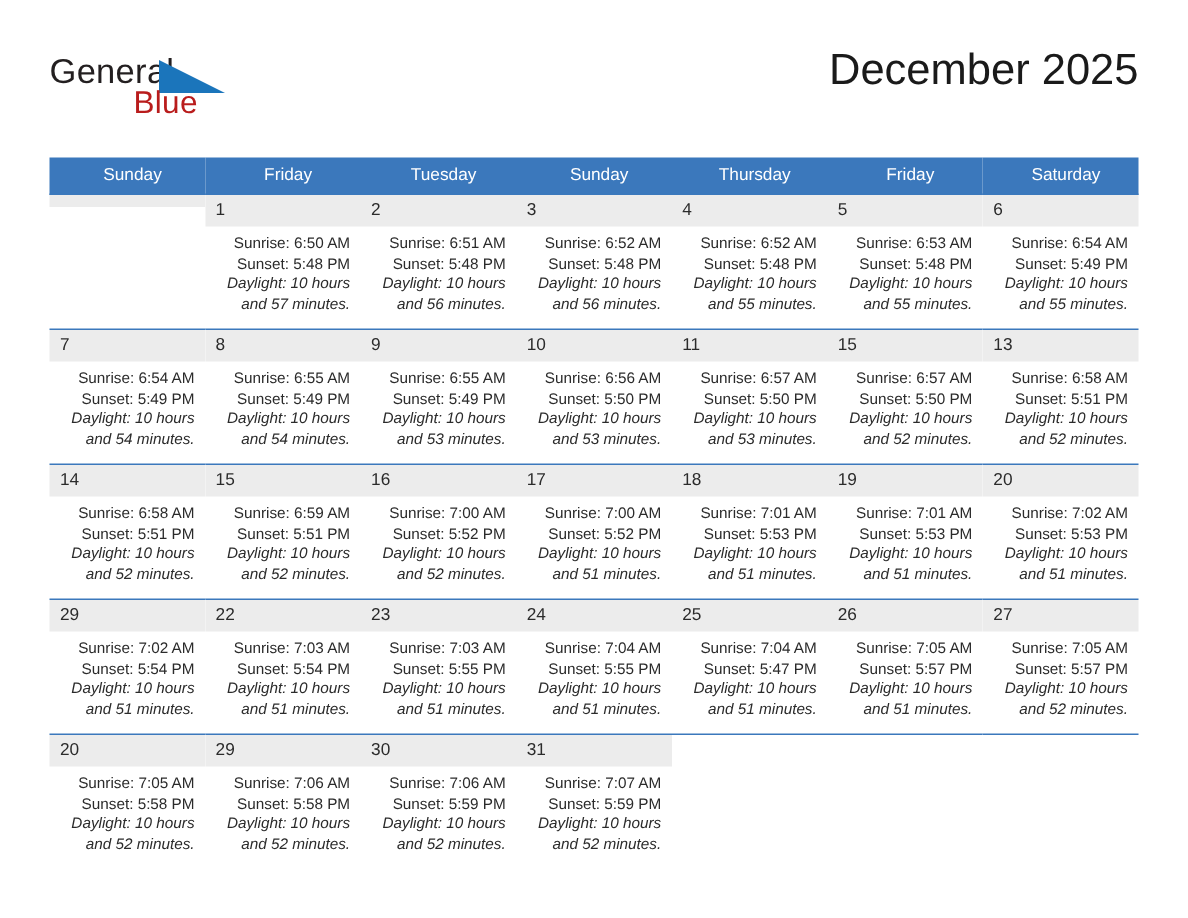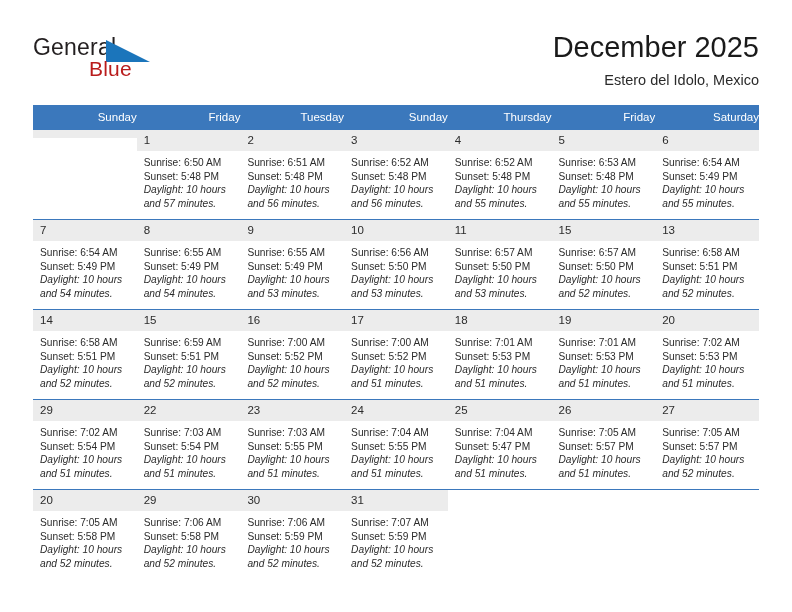--- a/index.html
+++ b/index.html
@@ -20,60 +20,60 @@
   .logo-general{
     position:absolute;left:0;top:0;
     font-size:23px;color:#231f20;letter-spacing:.2px;
     font-family:"Liberation Sans","DejaVu Sans",sans-serif;
   }
   .logo-tri{position:absolute;left:73px;top:6px;}
   .logo-blue{
     position:absolute;left:56px;top:23px;
     font-size:21px;color:#b91c1c;letter-spacing:.2px;
   }
-  .title-wrap{position:absolute;right:0;top:0;text-align:right;}
+  .title-wrap{position:absolute;right:0;top:0;}
   .cal-title{
     font-size:29px;font-weight:400;color:#1a1a1a;line-height:34px;
     white-space:nowrap;
   }
   .cal-sub{
     font-size:14.5px;font-weight:400;color:#2a2a2a;line-height:20px;
     margin-top:6px;white-space:nowrap;
   }
 
   
   .calendar{
     position:absolute;left:33px;top:105px;width:726px;
     border-collapse:collapse;table-layout:fixed;
   }
   .calendar col{width:103.71px;}
   thead th{
     background:#3b78bc;color:#ffffff;
-    font-size:11.5px;font-weight:400;text-align:right;
+    font-size:11.5px;font-weight:400;text-align:center;
     padding:6px 0 6px 7px;
     border:none;
   }
   tbody tr{height:90px;}
   tbody td{
     vertical-align:top;
     border-top:1.4px solid #3b78bc;
     padding:0;
     background:#ffffff;
   }
   tbody td.empty{border-top:1.4px solid #3b78bc;background:#ffffff;}
   .daynum{
     background:#ececec;
     font-size:11.5px;color:#2b2b2b;
     padding:4px 0 4px 7px;
     line-height:13px;
   }
   .daynum.blank{color:transparent;}
   .cell-body{
     padding:5px 7px 0 7px;
-    font-size:10.2px;line-height:13.6px;color:#2b2b2b;
+    font-size:10.2px;line-height:13.6px;color:#2b2b2b;text-align:right;
   }
   .cell-body div{white-space:nowrap;}
   .daylight{white-space:normal !important;font-style:italic;}
 </style>
 </head>
 <body>
 
 <div class="page">
 
   <div class="masthead">
@@ -83,21 +83,20 @@
       <span class="logo-tri">
         <svg width="44" height="22" viewBox="0 0 44 22" xmlns="http://www.w3.org/2000/svg">
           <polygon points="0,0 44,22 0,22" fill="#1b75bb"></polygon>
         </svg>
       </span>
       <span class="logo-blue">Blue</span>
     </div>
 
     <div class="title-wrap">
       <div class="cal-title">December 2025</div>
-      <div class="cal-sub">Estero del Idolo, Mexico</div>
     </div>
 
   </div>
 
   <table class="calendar">
     <colgroup>
       <col>
         <col>
         <col>
         <col>

